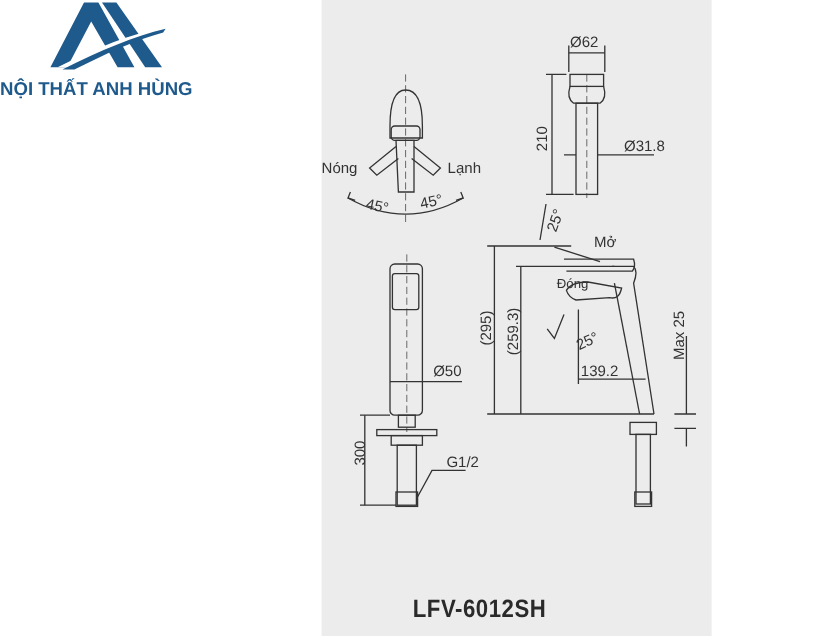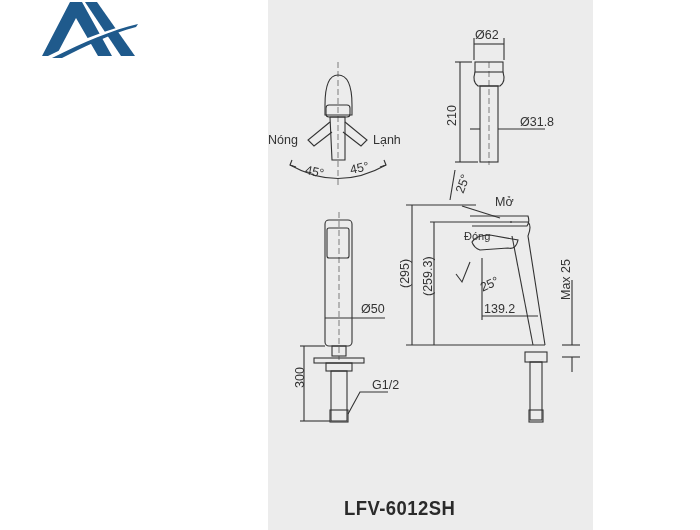--- a/index.html
+++ b/index.html
@@ -13,20 +13,21 @@
 </head>
 <body>
 
 <div class="logo">
   <svg width="200" height="70" viewBox="0 0 200 70">
     <polygon points="70,2 82,2 112,56 98,56 76,18 56,56 42,56" fill="#1f5a8c"></polygon>
     <polygon points="85,2 97,2 135,56 121,56" fill="#1f5a8c"></polygon>
     <path d="M48,56 C80,40 110,28 137,23 C112,32 84,44 60,56 Z" fill="#ffffff"></path>
     <path d="M52,58 C84,42 112,30 138,24 L136,27 C110,34 86,46 62,58 Z" fill="#1f5a8c"></path>
   </svg>
+  <div class="logo-text">NỘI THẤT ANH HÙNG</div>
 </div>
 
 <div class="panel">
   <svg width="325" height="530" viewBox="268 0 325 530" style="position:absolute;left:0;top:0;">
     <g stroke="#333" stroke-width="1.1" fill="none">
 
       <line x1="338" y1="62" x2="338" y2="185" stroke-dasharray="6,3" stroke-width="0.6"></line>
       <path d="M325,105 Q325,75 338,75 Q352,75 352,105 L352,115 L325,115 Z"></path>
       <rect x="326" y="105" width="24" height="12" rx="3"></rect>
       <path d="M330,117 L345,117 L345,160 L332,160 Z"></path>

